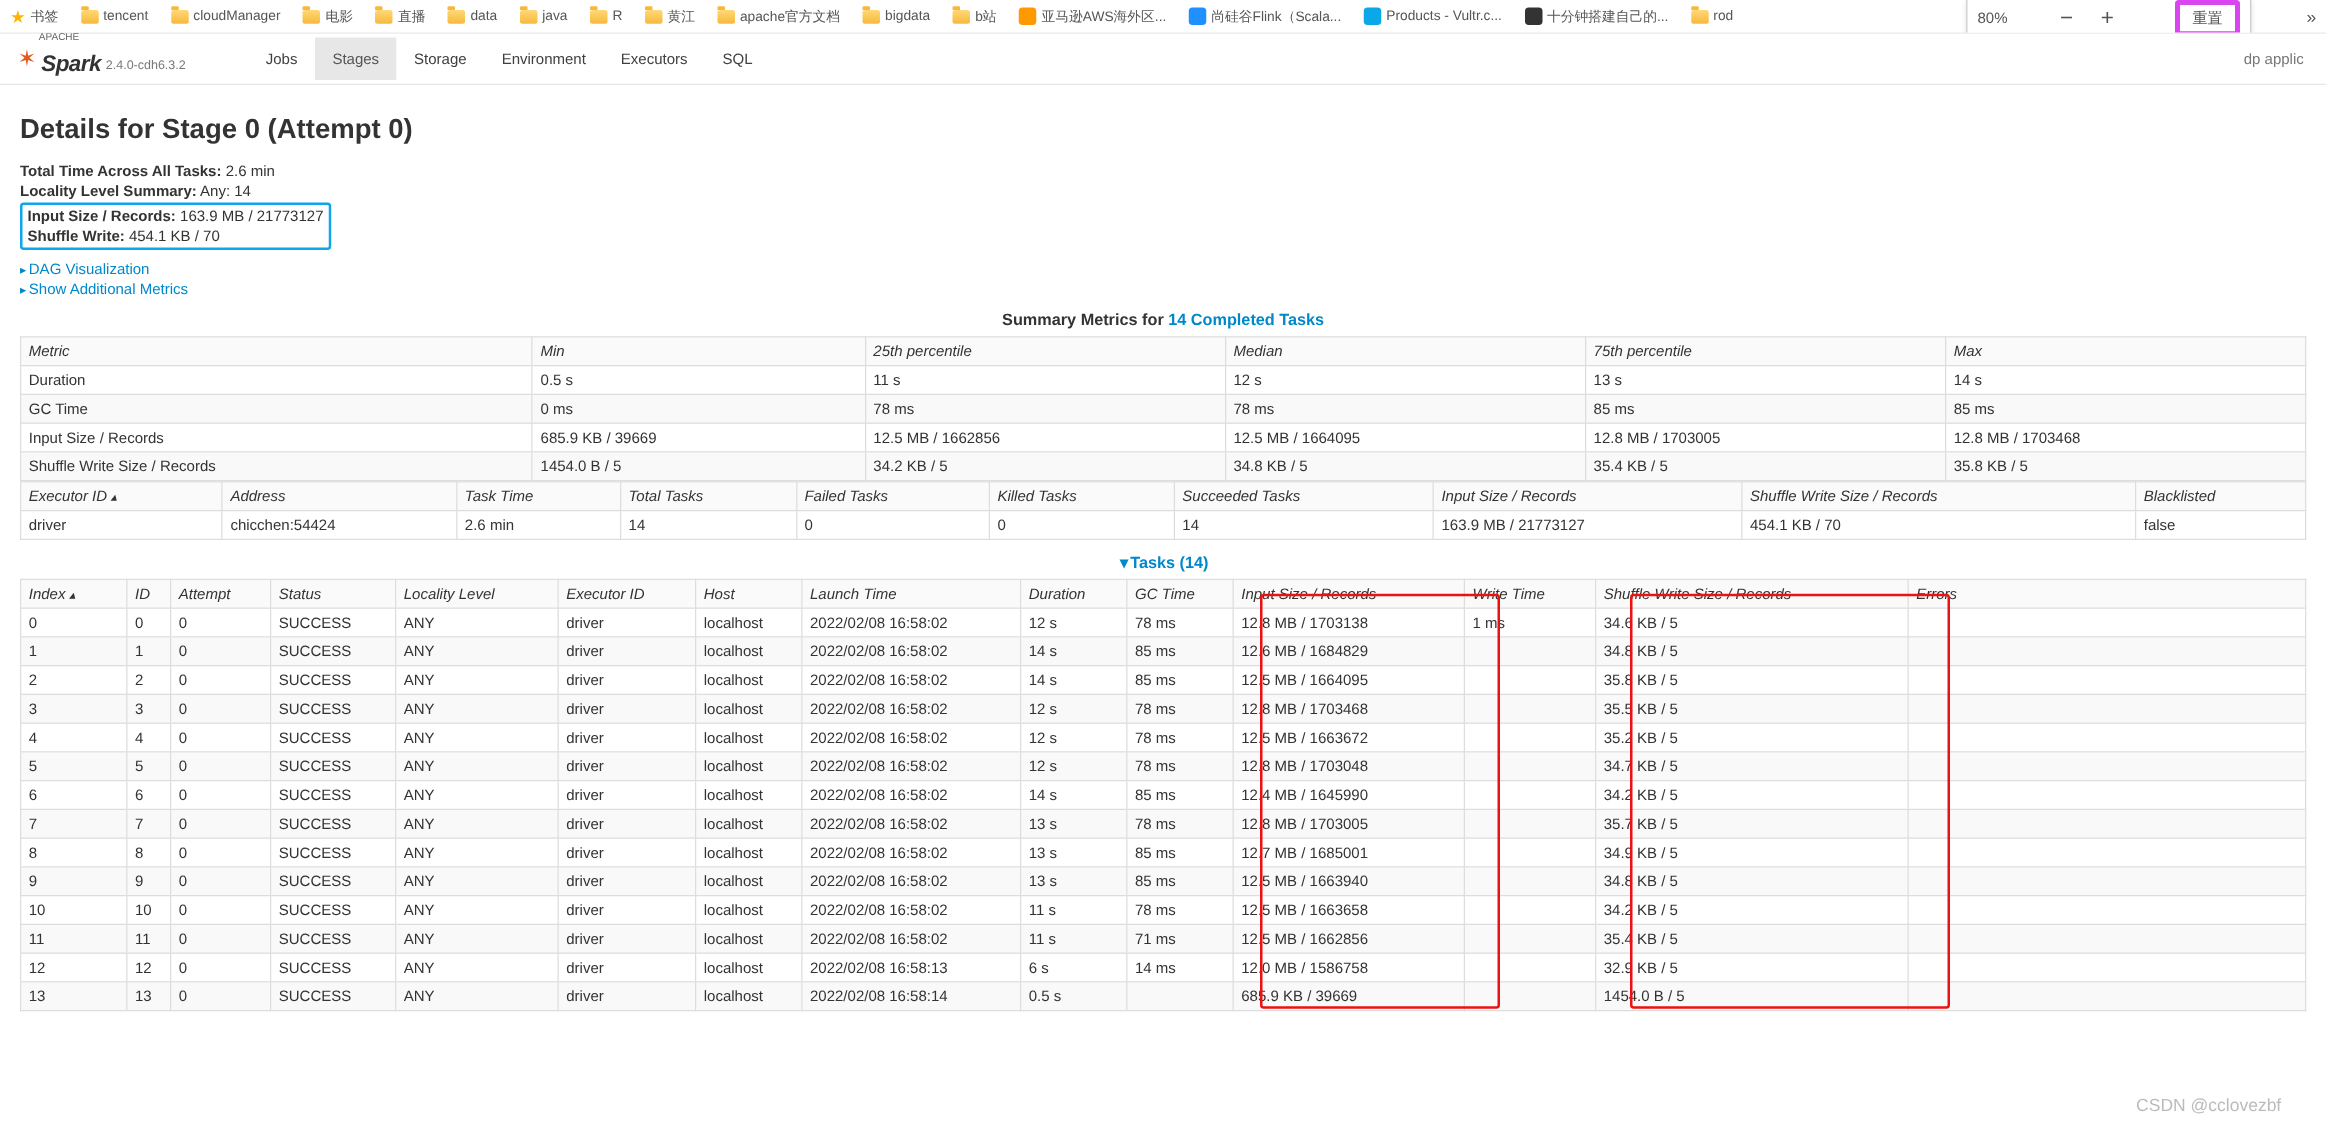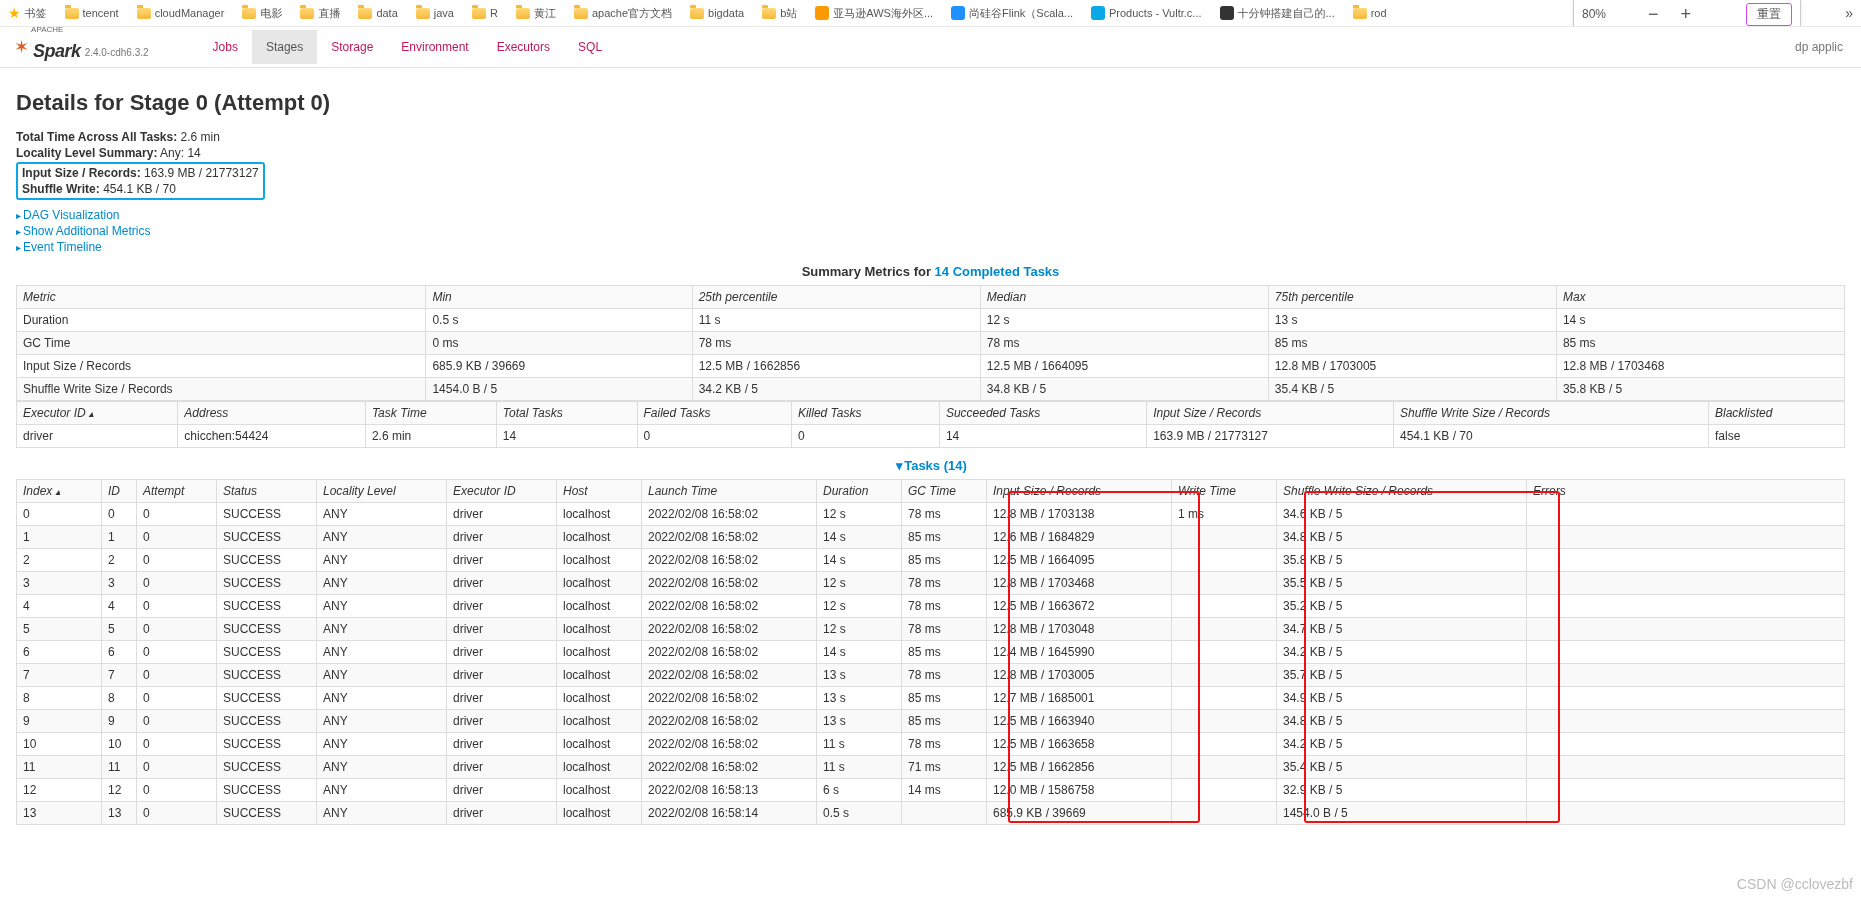--- a/index.html
+++ b/index.html
@@ -48,41 +48,41 @@
     width: 210px; height: 30px;
     border: 1px solid #ccc; border-radius: 2px;
     background:#fff;
     display:flex; align-items:center; font-size:12px;
     padding: 0 8px; gap:10px;
     box-shadow:0 2px 4px rgba(0,0,0,.1);
   }
   .zoom-box .pct{ flex:0 0 50px; }
   .zoom-box .pm{ font-size:18px; color:#555; cursor:pointer; padding:0 6px;}
   .zoom-box .reset{
-    margin-left:auto; border:1px solid #d946ef; border-radius:3px;
+    margin-left:auto; border:4px solid #d946ef; border-radius:3px;
     padding:2px 10px; cursor:pointer;
   }
 
   
   .spark-header {
     display:flex; align-items:center;
     height:40px; padding:0 14px;
     border-bottom:1px solid #e7e7e7;
   }
   .spark-logo {
     display:flex; align-items:flex-end; gap:4px; margin-right:10px;
   }
   .spark-logo .name{ font-weight:700; font-style:italic; font-size:18px; letter-spacing:-0.5px;}
   .spark-logo .ver{ font-size:10px; color:#777; margin-bottom:2px;}
   .spark-logo .star{ color:#e25a1c; font-size:18px; margin-bottom:2px;}
   .spark-logo .mini{ font-size:8px; color:#666; position:relative; top:-8px; left:-2px;}
 
   .nav { display:flex; margin-left:40px; gap:0; }
   .nav a {
-    padding:10px 14px; color:#be185d;
+    padding:10px 14px; color:#404040;
   }
   .nav a.active { background:#e7e7e7; color:#555; }
   .right-info { margin-left:auto; color:#777; font-size:12px; padding-right:4px;}
 
   
   .page { padding: 12px 16px; }
   h2.page-title { font-size:22px; font-weight:600; margin:10px 0 14px; }
   .kv-line { font-size:12px; margin:2px 0; }
   .kv-line b { font-weight:700; }
 
@@ -114,21 +114,21 @@
 
   
   .tasks-wrapper{ position:relative; }
   .col-hl{
     position:absolute; top:12px; bottom:2px;
     border:2px solid #e11; border-radius:3px;
     pointer-events:none;
   }
 
   .watermark{
-    position:fixed; right:8px; bottom:10px;
+    position:fixed; right:36px; bottom:10px;
     color:rgba(120,120,120,.5); font-size:14px;
   }
 </style>
 </head>
 <body>
 
 <div class="bookmarks-bar">
   <div id="bm-host" style="display:flex;gap:18px;align-items:center;">
       <div class="bm">
         <span class="star-icon">★</span>
@@ -245,21 +245,20 @@
       </div>
       <div class="kv-line">
         <b>Shuffle Write:</b> <span>454.1 KB / 70</span>
       </div>
     </span>
   </div>
 
   <div class="links-block" id="links-host">
       <div><span class="tri">▸</span><a>DAG Visualization</a></div>
       <div><span class="tri">▸</span><a>Show Additional Metrics</a></div>
-      <div><span class="tri">▸</span><a>Event Timeline</a></div>
     </div>
 
   <h4 class="section">
     <span>Summary Metrics for </span><a>14 Completed Tasks</a>
   </h4>
   <table class="grid" id="summary-table">
       <thead>
         <tr>
           <th>Metric</th>
           <th>Min</th>

